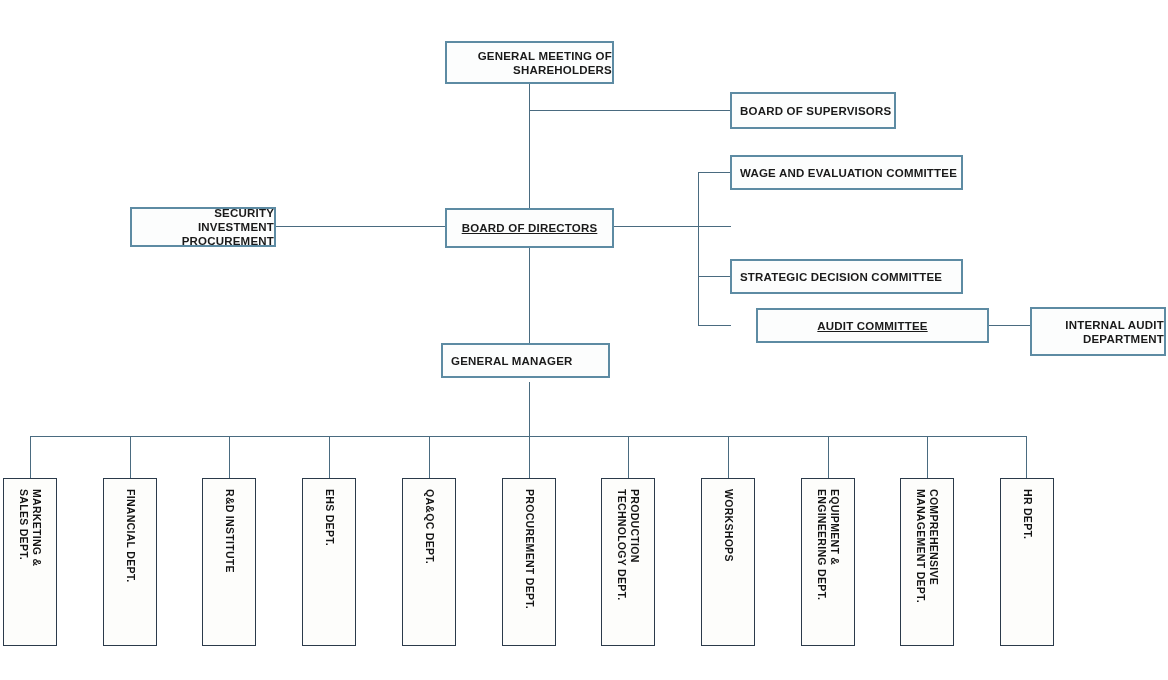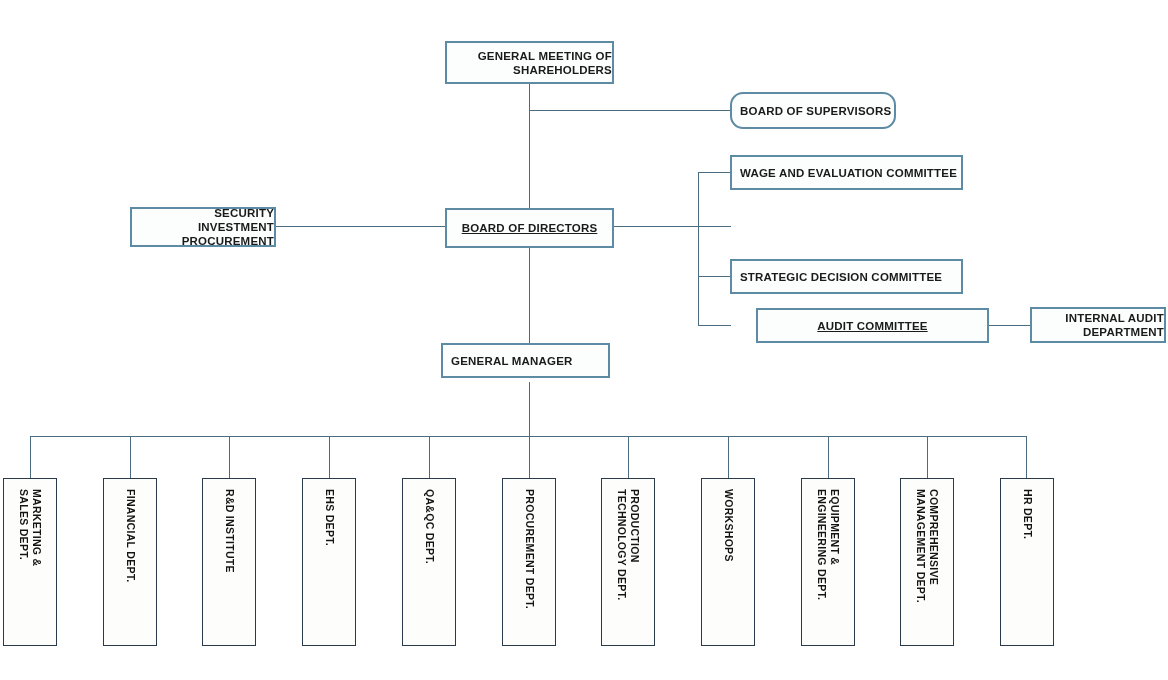--- a/index.html
+++ b/index.html
@@ -91,21 +91,21 @@
   <div class="line v" style="left:628px;top:436px;height:42px;"></div>
   <div class="line v" style="left:728px;top:436px;height:42px;"></div>
   <div class="line v" style="left:828px;top:436px;height:42px;"></div>
   <div class="line v" style="left:927px;top:436px;height:42px;"></div>
   <div class="line v" style="left:1026px;top:436px;height:42px;"></div>
 
   <div class="box gov left" style="left:445px;top:41px;width:169px;height:43px;">
     <span>GENERAL MEETING OF SHAREHOLDERS</span>
   </div>
 
-  <div class="box gov left" style="left:730px;top:92px;width:166px;height:37px;border-radius:13px;">
+  <div class="box gov left" style="left:730px;top:92px;width:166px;height:37px;">
     <span>BOARD OF SUPERVISORS</span>
   </div>
 
   <div class="box gov left" style="left:130px;top:207px;width:146px;height:40px;">
     <span>SECURITY INVESTMENT PROCUREMENT</span>
   </div>
 
   <div class="box gov center" style="left:445px;top:208px;width:169px;height:40px;">
     <span>BOARD OF DIRECTORS</span>
   </div>
@@ -116,21 +116,21 @@
 
 
   <div class="box gov left" style="left:730px;top:259px;width:233px;height:35px;">
     <span>STRATEGIC DECISION COMMITTEE</span>
   </div>
 
   <div class="box gov center" style="left:730px;top:308px;width:233px;height:35px;margin-left:26px;">
     <span>AUDIT COMMITTEE</span>
   </div>
 
-  <div class="box gov left" style="left:1030px;top:307px;width:136px;height:36px;">
+  <div class="box gov left" style="left:1030px;top:307px;width:136px;height:49px;">
     <span>INTERNAL AUDIT DEPARTMENT</span>
   </div>
 
   <div class="box gov left" style="left:441px;top:343px;width:169px;height:35px;">
     <span>GENERAL MANAGER</span>
   </div>
 
   <div class="box dept" style="left:3px;top:478px;width:54px;height:168px;">
     <span class="dept-label">MARKETING &amp;
 SALES DEPT.</span>

